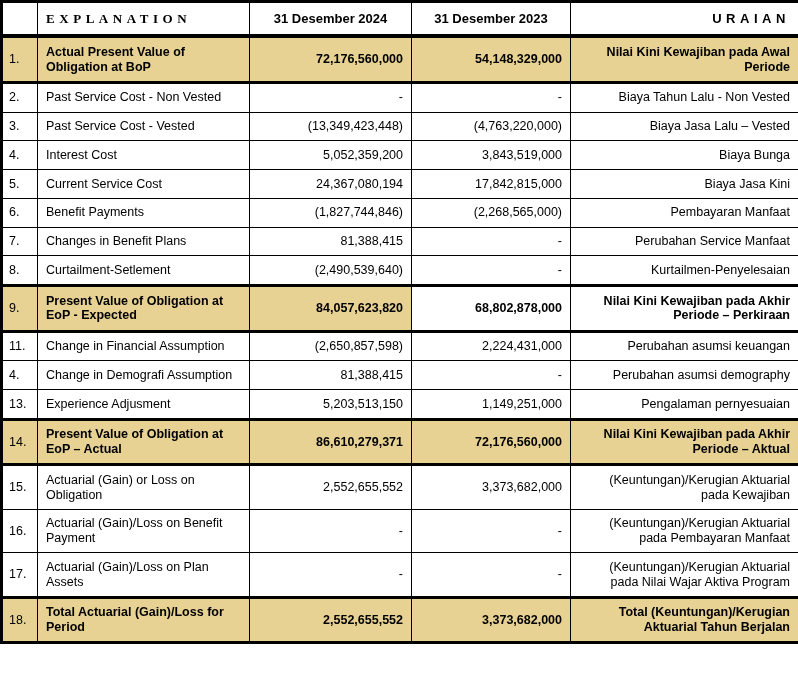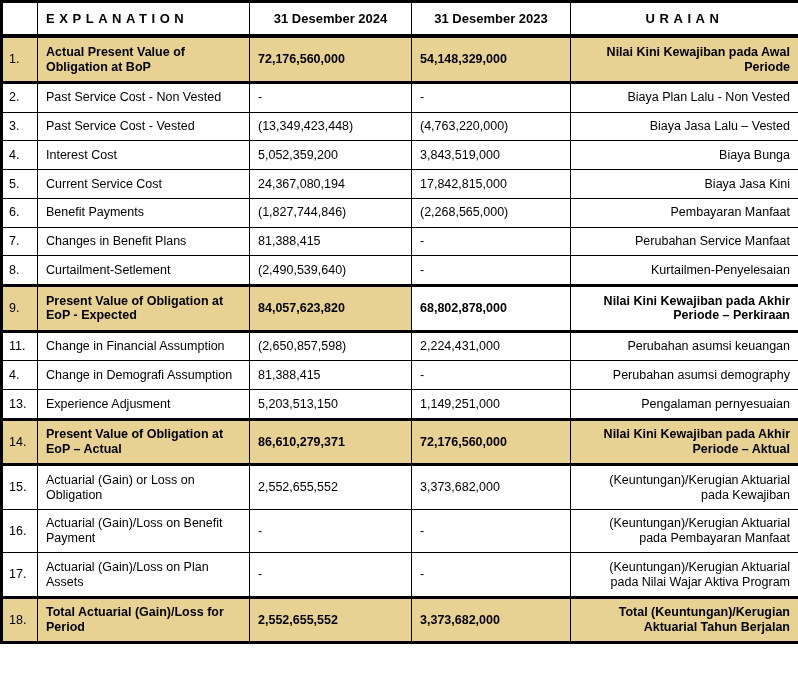--- a/index.html
+++ b/index.html
@@ -37,27 +37,27 @@
     overflow: hidden;
   }
   thead th {
     border-bottom: 4px solid #000;
     font-weight: bold;
     font-size: 13px;
     padding-top: 8px;
     padding-bottom: 8px;
     background: #fff;
   }
-  th.h-expl   { text-align: left;  letter-spacing: 0.35em; }
+  th.h-expl   { text-align: left;  letter-spacing: 0.35em; font-family: Liberation Serif, serif; }
   th.h-date   { text-align: center; letter-spacing: 0; }
-  th.h-uraian { text-align: center; letter-spacing: 0.35em; }
+  th.h-uraian { text-align: right; letter-spacing: 0.35em; }
 
   td.c-no     { text-align: left; padding-left: 6px; padding-right: 2px; }
   td.c-expl   { text-align: left; }
-  td.c-num    { }
+  td.c-num    { text-align: right; }
   td.c-uraian { text-align: right; }
 
   tr.bold td.c-expl,
   tr.bold td.c-num,
   tr.bold td.c-uraian { font-weight: bold; }
 
   tr.hl-full td { background: #e8d293; }
   tr.hl-partial td.hl-cell { background: #e8d293; }
 
   tr.thick td {
@@ -92,21 +92,21 @@
           <td class="c-expl hl-cell">Actual Present Value of Obligation at BoP</td>
           <td class="c-num hl-cell">72,176,560,000</td>
           <td class="c-num">54,148,329,000</td>
           <td class="c-uraian">Nilai Kini Kewajiban pada Awal Periode</td>
         </tr>
         <tr>
           <td class="c-no hl-cell">2.</td>
           <td class="c-expl hl-cell">Past Service Cost - Non Vested</td>
           <td class="c-num hl-cell">-</td>
           <td class="c-num">-</td>
-          <td class="c-uraian">Biaya Plan Lalu - Non Vested</td>
+          <td class="c-uraian">Biaya Tahun Lalu - Non Vested</td>
         </tr>
         <tr>
           <td class="c-no hl-cell">3.</td>
           <td class="c-expl hl-cell">Past Service Cost - Vested</td>
           <td class="c-num hl-cell">(13,349,423,448)</td>
           <td class="c-num">(4,763,220,000)</td>
           <td class="c-uraian">Biaya Jasa Lalu – Vested</td>
         </tr>
         <tr>
           <td class="c-no hl-cell">4.</td>

